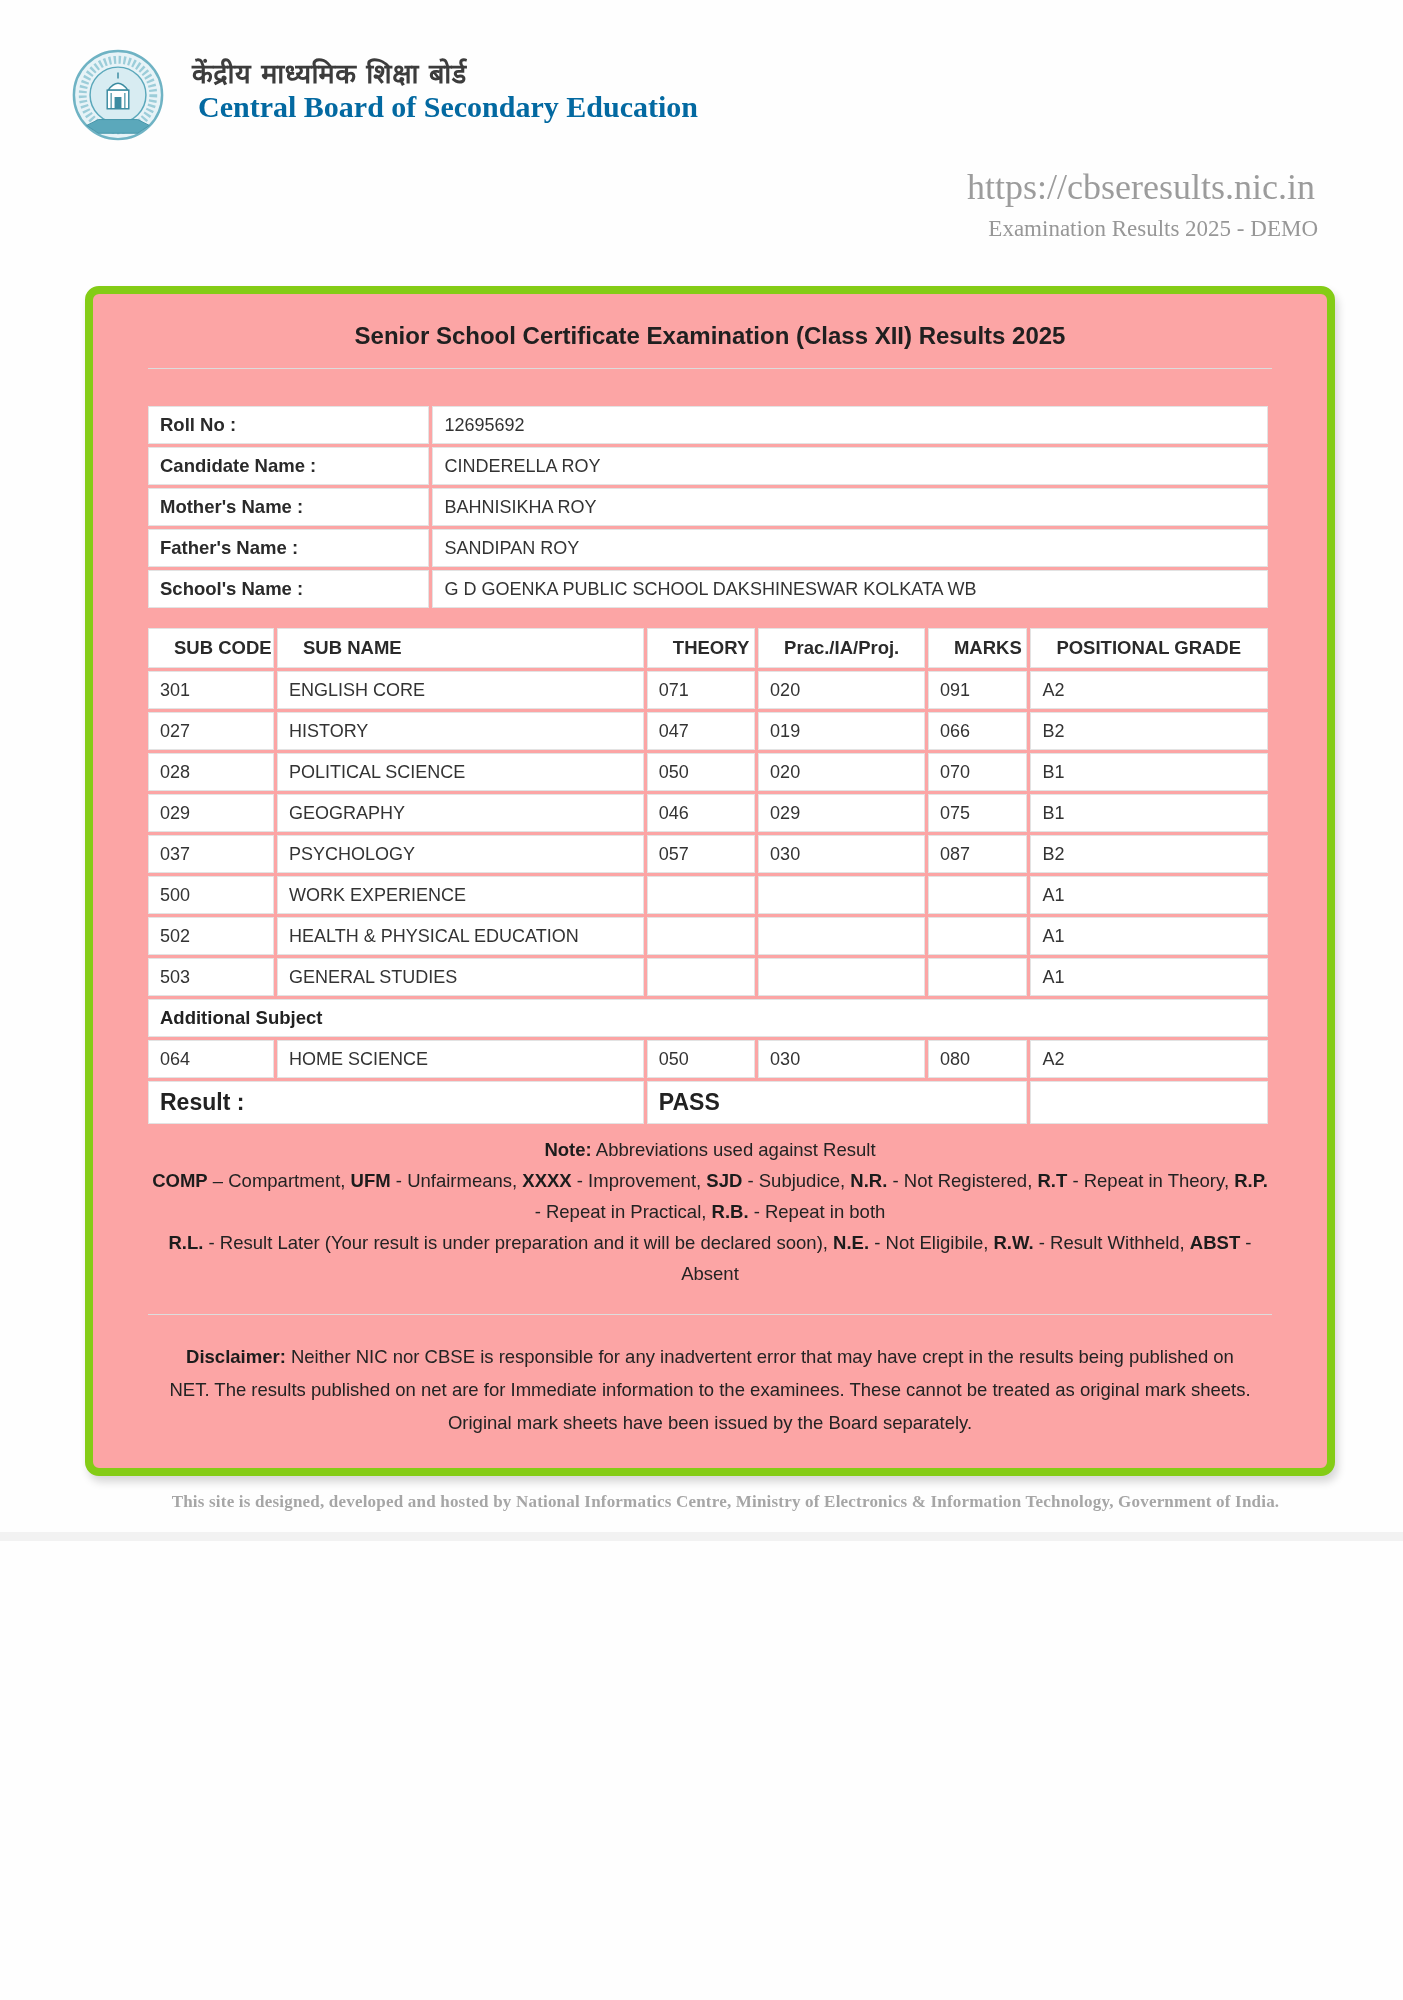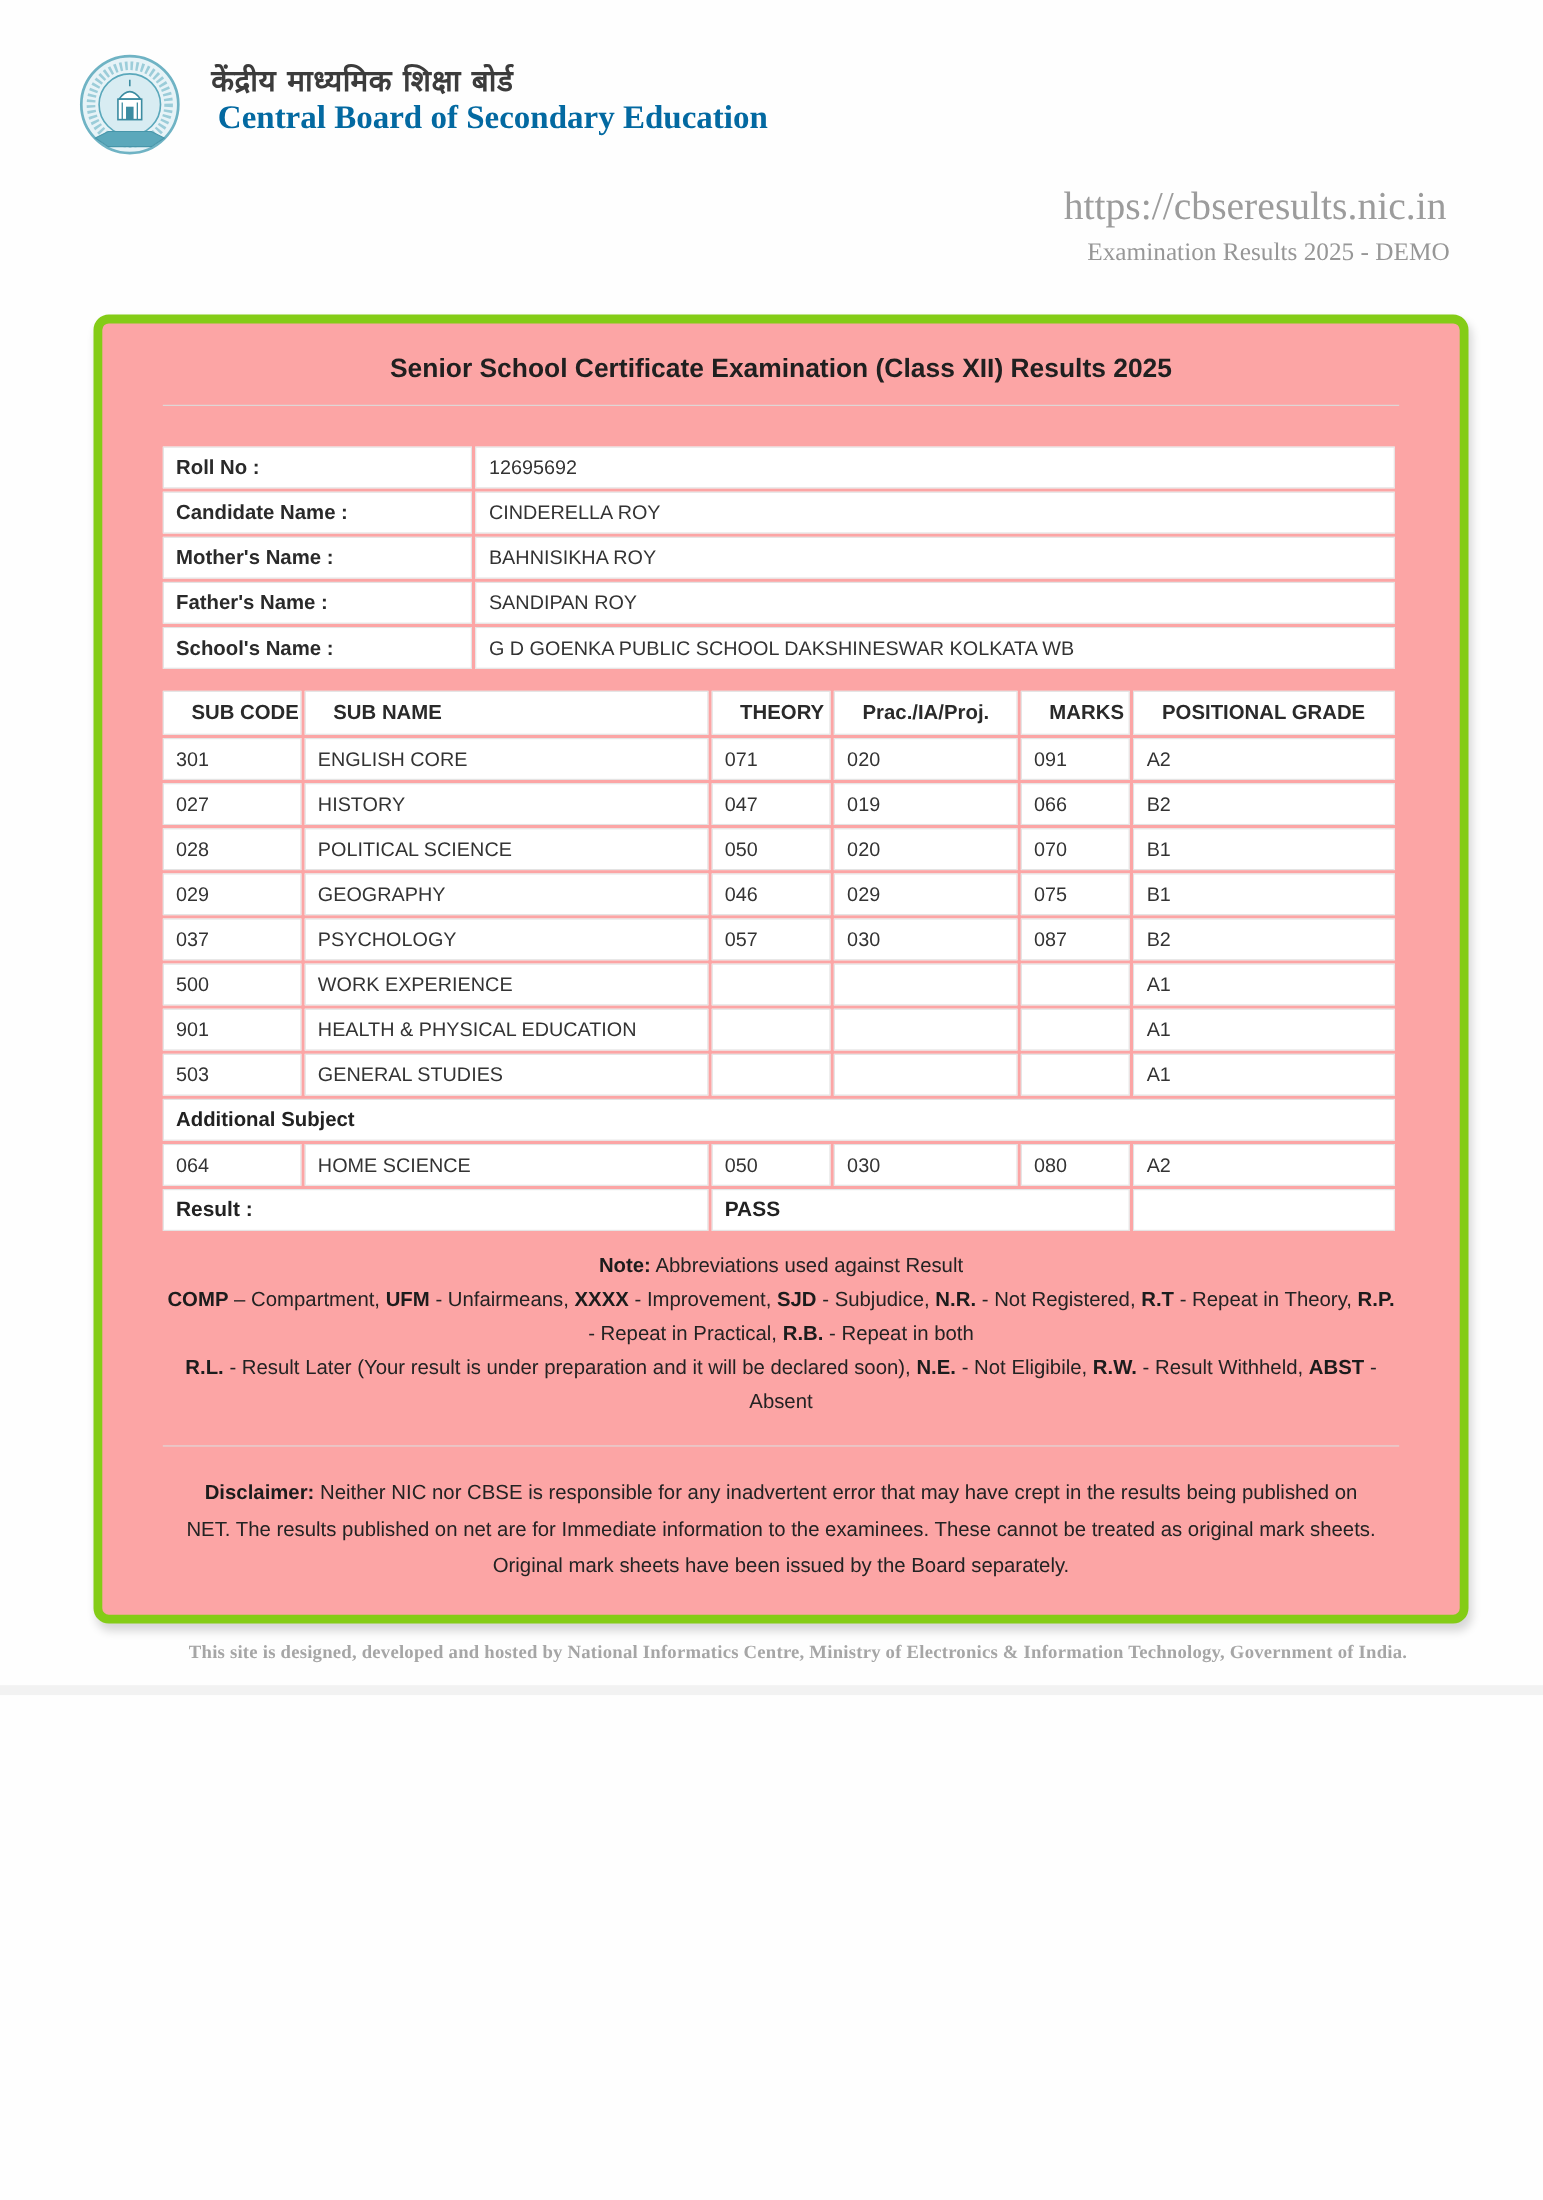--- a/index.html
+++ b/index.html
@@ -56,21 +56,21 @@
   .info-table td { font-size:18px; padding:7px 11px; height:22px; }
   .info-table td.info-label { font-weight:bold; font-size:18.5px; color:#2a2a2a; }
 
   .marks-table { position:absolute; left:52px; top:331px; width:1126px; }
   .marks-table th {
     text-align:left; font-size:18.5px; font-weight:bold; color:#2a2a2a;
     padding:8px 25px; height:22px;
   }
   .marks-table td { font-size:18px; padding:7px 11px; height:22px; }
   .marks-table td.section-label { font-weight:bold; font-size:18.5px; color:#222; }
-  .marks-table td.result-label, .marks-table td.result-value { font-weight:bold; font-size:19px; color:#222; }
+  .marks-table td.result-label, .marks-table td.result-value { font-weight:bold; font-size:23px; color:#222; }
 
   
   .note-block {
     position:absolute; left:0; right:0; top:840; text-align:center;
     padding:0 58px; font-size:18.5px; line-height:31px; color:#232323;
   }
   .note-block b { color:#1c1c1c; }
   .note-rule {
     position:absolute; left:55px; right:55px; top:1020px;
     border-top:1px solid #dddddd; height:0;
@@ -213,21 +213,21 @@
           </tr>
           <tr>
             <td>500</td>
             <td>WORK EXPERIENCE</td>
             <td></td>
             <td></td>
             <td></td>
             <td>A1</td>
           </tr>
           <tr>
-            <td>901</td>
+            <td>502</td>
             <td>HEALTH &amp; PHYSICAL EDUCATION</td>
             <td></td>
             <td></td>
             <td></td>
             <td>A1</td>
           </tr>
           <tr>
             <td>503</td>
             <td>GENERAL STUDIES</td>
             <td></td>

